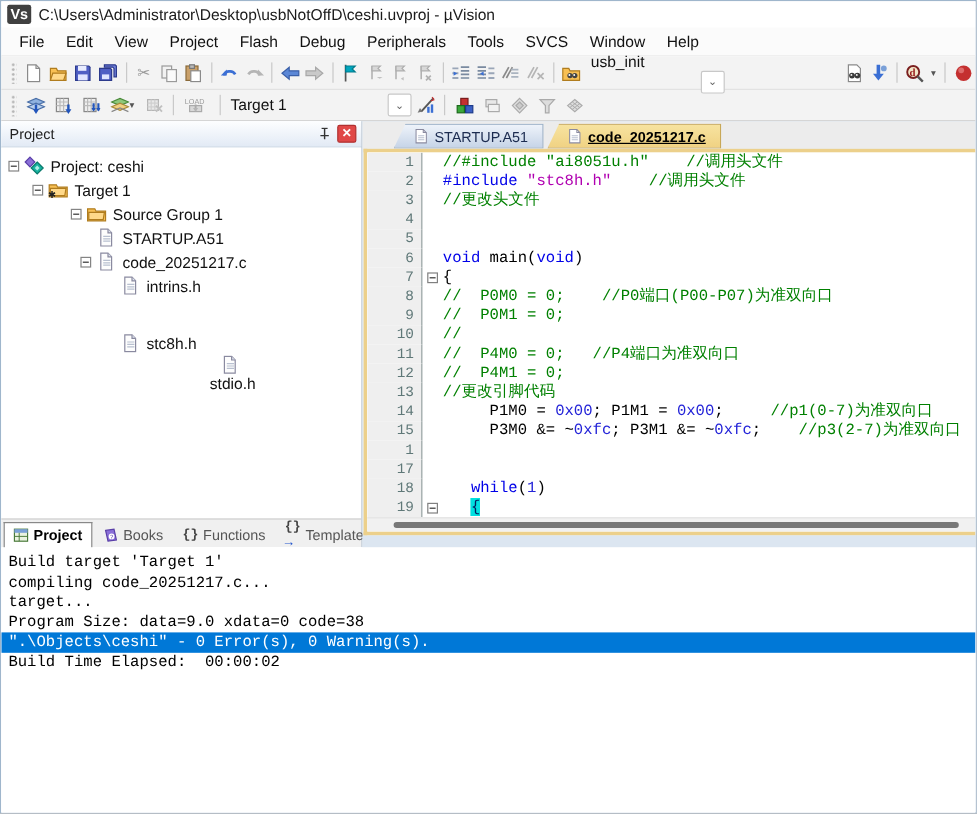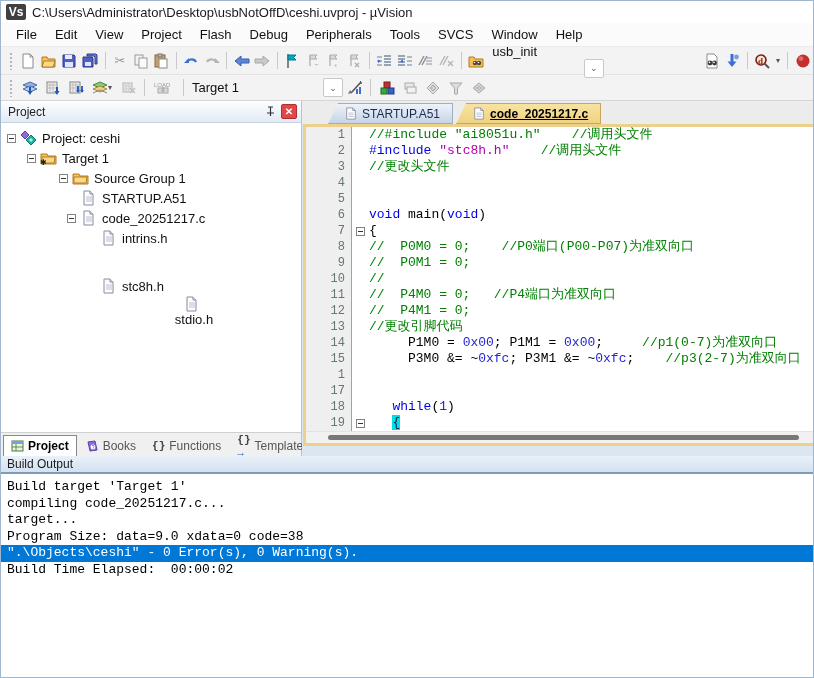--- a/index.html
+++ b/index.html
@@ -571,23 +571,20 @@
             <div class="code-line"><span class="lnum">19</span><span class="foldcol"><span class="foldbox"></span></span><span class="ctext"><span class="pln">   </span><span class="hl">{</span></span></div>
           </div>
         <div class="hscroll">
           <div class="hthumb"></div>
         </div>
       </div>
     </div>
   </div>
 
   <div class="build">
-    <div class="build-header">
-      <span>Build Output</span>
-    </div>
     <div class="build-body" id="buildBody">
         <div class="bo-line">Build target 'Target 1'</div>
         <div class="bo-line">compiling code_20251217.c...</div>
         <div class="bo-line">target...</div>
         <div class="bo-line">Program Size: data=9.0 xdata=0 code=38</div>
         <div class="bo-line hl-row">".\Objects\ceshi" - 0 Error(s), 0 Warning(s).</div>
         <div class="bo-line">Build Time Elapsed:  00:00:02</div>
       </div>
   </div>
 

